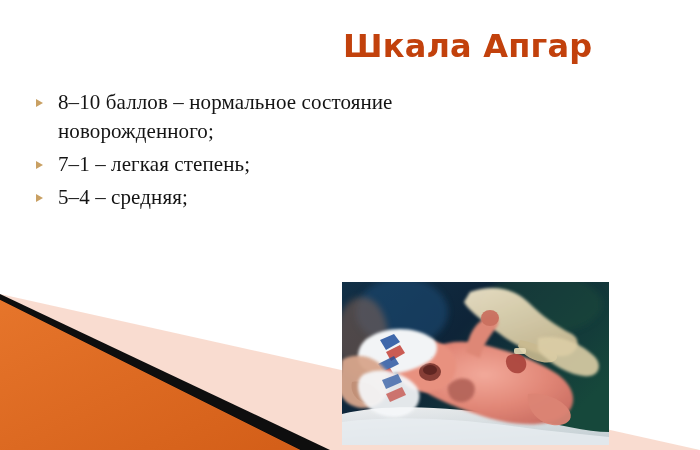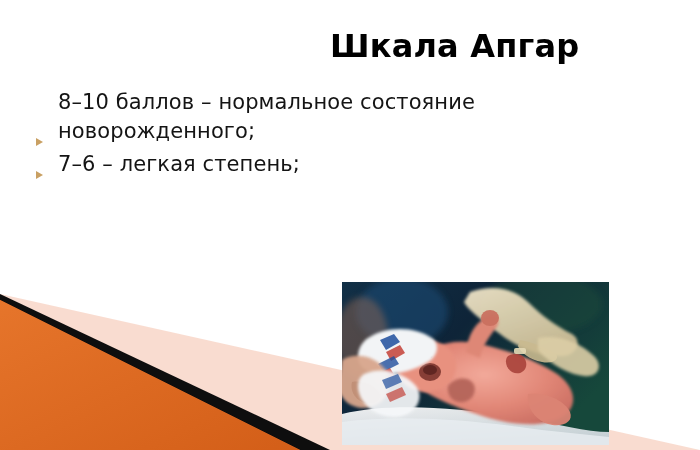--- a/index.html
+++ b/index.html
@@ -24,43 +24,44 @@
     left: 0;
     bottom: 0;
     width: 700px;
     height: 200px;
     pointer-events: none;
   }
 
   
   .title {
     position: absolute;
-    left: 330px;
+    left: 343px;
     top: 26px;
     width: 330px;
     font-size: 32px;
     font-weight: bold;
     letter-spacing: 0.2px;
-    color: #000000;
+    color: #c2410c;
     line-height: 40px;
     white-space: nowrap;
   }
 
   
   .bullets {
     position: absolute;
     left: 36px;
     top: 88px;
     width: 480px;
   }
 
   .bullet-row {
     display: flex;
-    align-items: flex-end;
+    align-items: flex-start;
     margin-bottom: 4px;
+    font-family: Liberation Serif, serif;
   }
 
   .bullet-marker {
     flex: 0 0 auto;
     width: 22px;
     padding-top: 11px;
     display: flex;
     justify-content: flex-start;
   }
 
@@ -131,23 +132,29 @@
       <span class="bullet-marker">
         <span class="tri"></span>
       </span>
       <span class="bullet-text">8–10 баллов – нормальное состояние новорожденного;</span>
     </div>
 
     <div class="bullet-row">
       <span class="bullet-marker">
         <span class="tri"></span>
       </span>
-      <span class="bullet-text">7–6 – легкая степень;</span>
+      <span class="bullet-text">7–1 – легкая степень;</span>
     </div>
 
+    <div class="bullet-row">
+      <span class="bullet-marker">
+        <span class="tri"></span>
+      </span>
+      <span class="bullet-text">5–4 – средняя;</span>
+    </div>
 
 
   </div>
 
   <div class="photo-frame">
     <svg viewBox="0 0 267 163" preserveAspectRatio="xMidYMid slice">
       <defs>
         <linearGradient id="bgDark" x1="0" y1="0" x2="1" y2="0.6">
           <stop offset="0%" stop-color="#123047"></stop>
           <stop offset="45%" stop-color="#0E2438"></stop>

